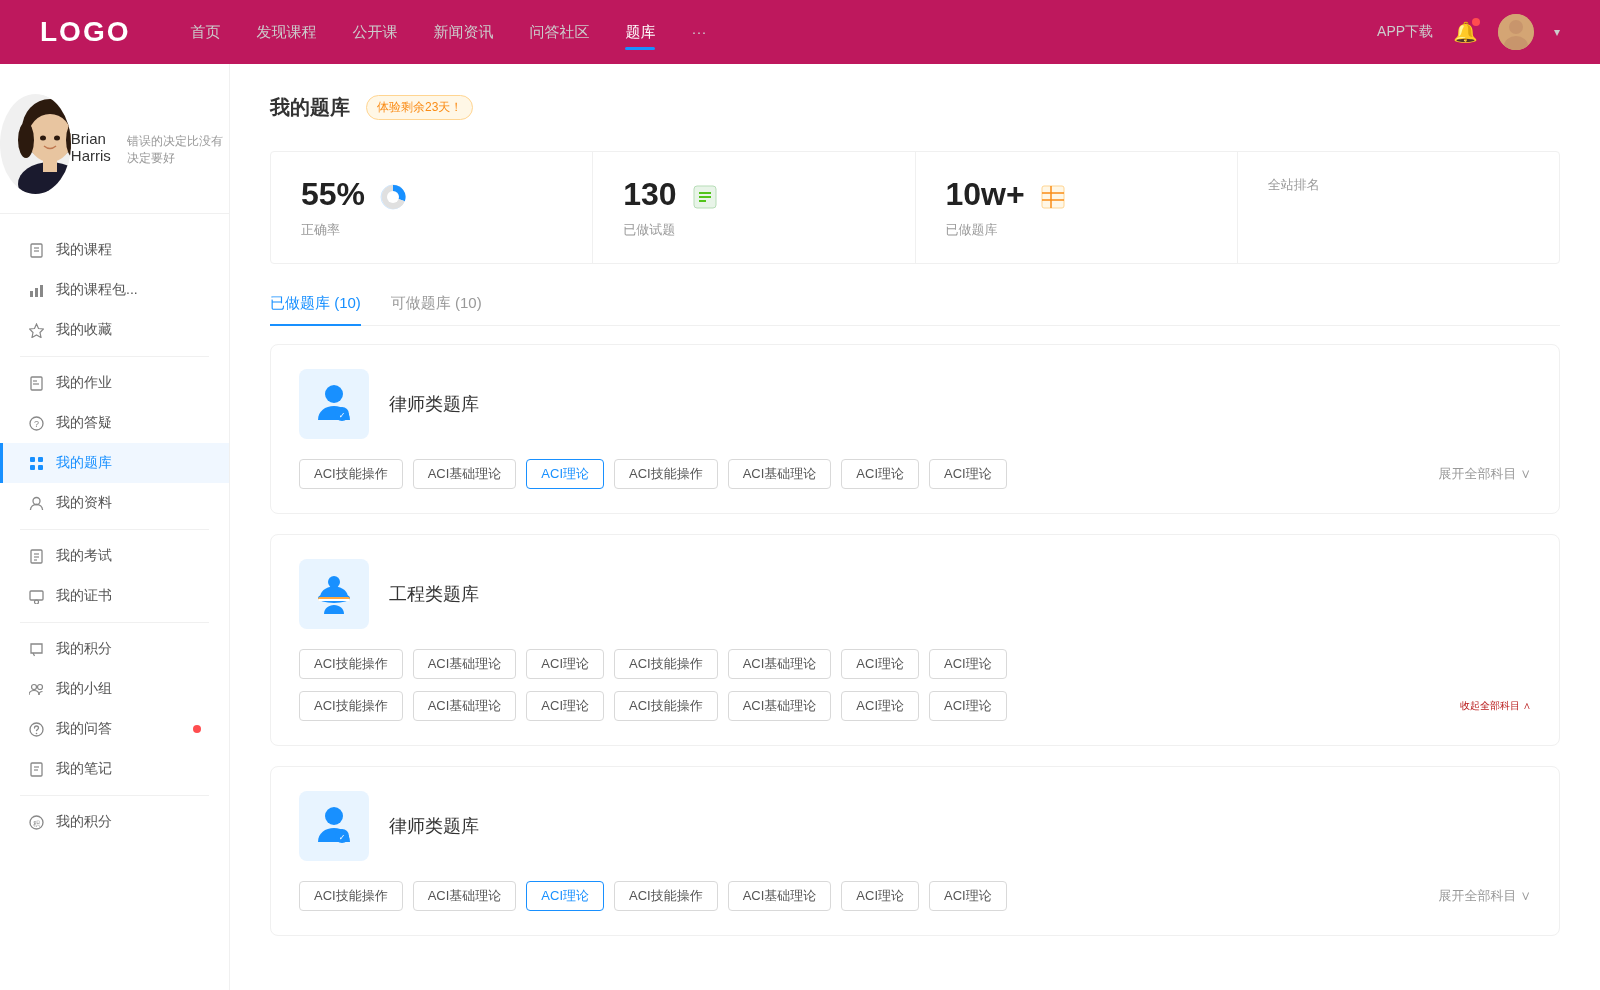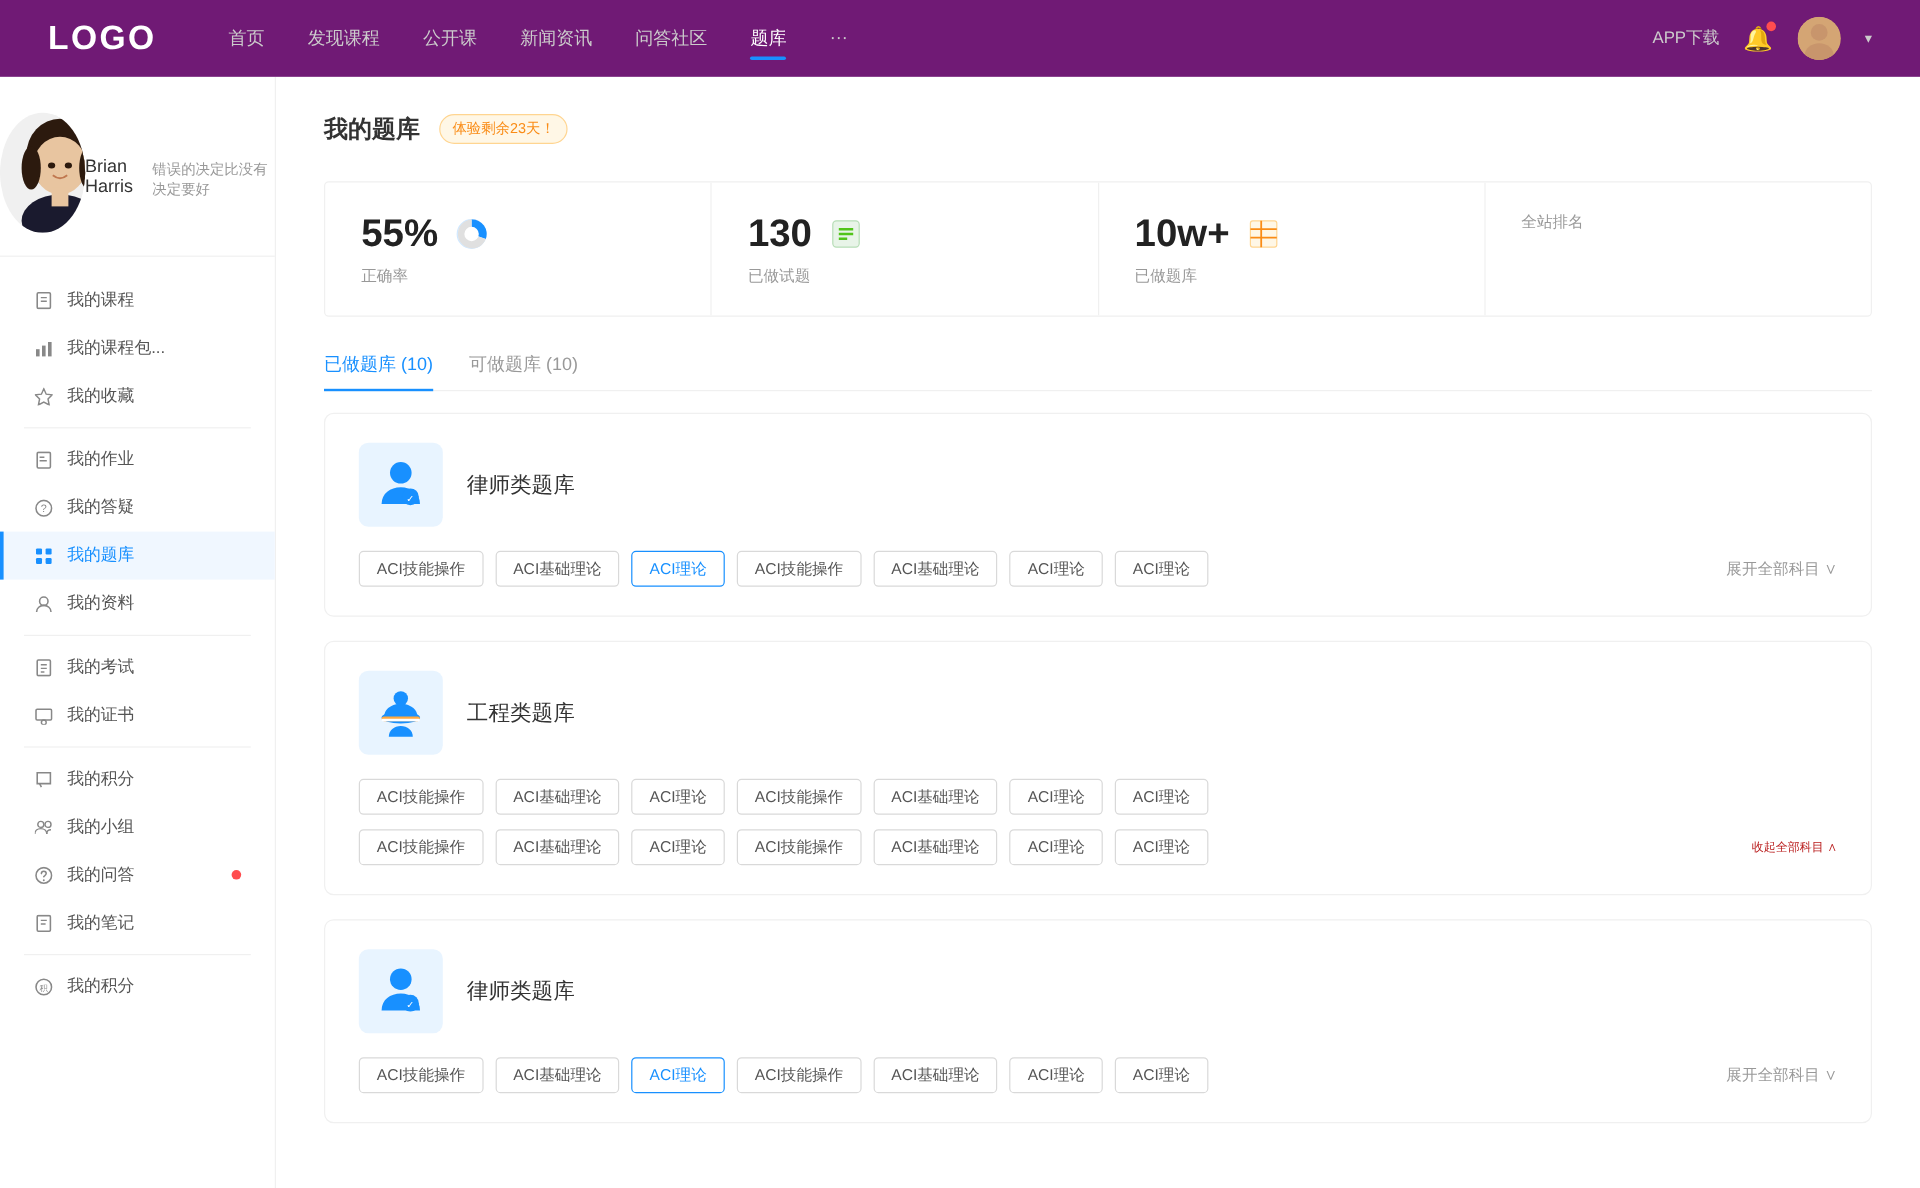--- a/index.html
+++ b/index.html
@@ -1,20 +1,20 @@
 <!DOCTYPE html>
 <html><head>
   <meta charset="utf-8">
   <style>
     * { box-sizing: border-box; margin: 0; padding: 0; }
     body { font-family: "PingFang SC", "Microsoft YaHei", sans-serif; background: #f0f2f5; }
 
     
     .top-nav {
-      background: #701a75;
+      background: #be185d;
       height: 64px;
       display: flex;
       align-items: center;
       padding: 0 40px;
       color: #fff;
       position: relative;
     }
     .nav-logo {
       font-size: 28px;
       font-weight: bold;
@@ -230,21 +230,21 @@
       border-right: 1px solid #f0f0f0;
       display: flex;
       flex-direction: column;
       gap: 8px;
     }
     .stat-item:last-child {
       border-right: none;
     }
     .stat-top {
       display: flex;
-      align-items: center;
+      align-items: flex-end;
       gap: 12px;
     }
     .stat-value {
       font-size: 32px;
       font-weight: 600;
       color: #222;
     }
     .stat-icon {
       width: 32px;
       height: 32px;

